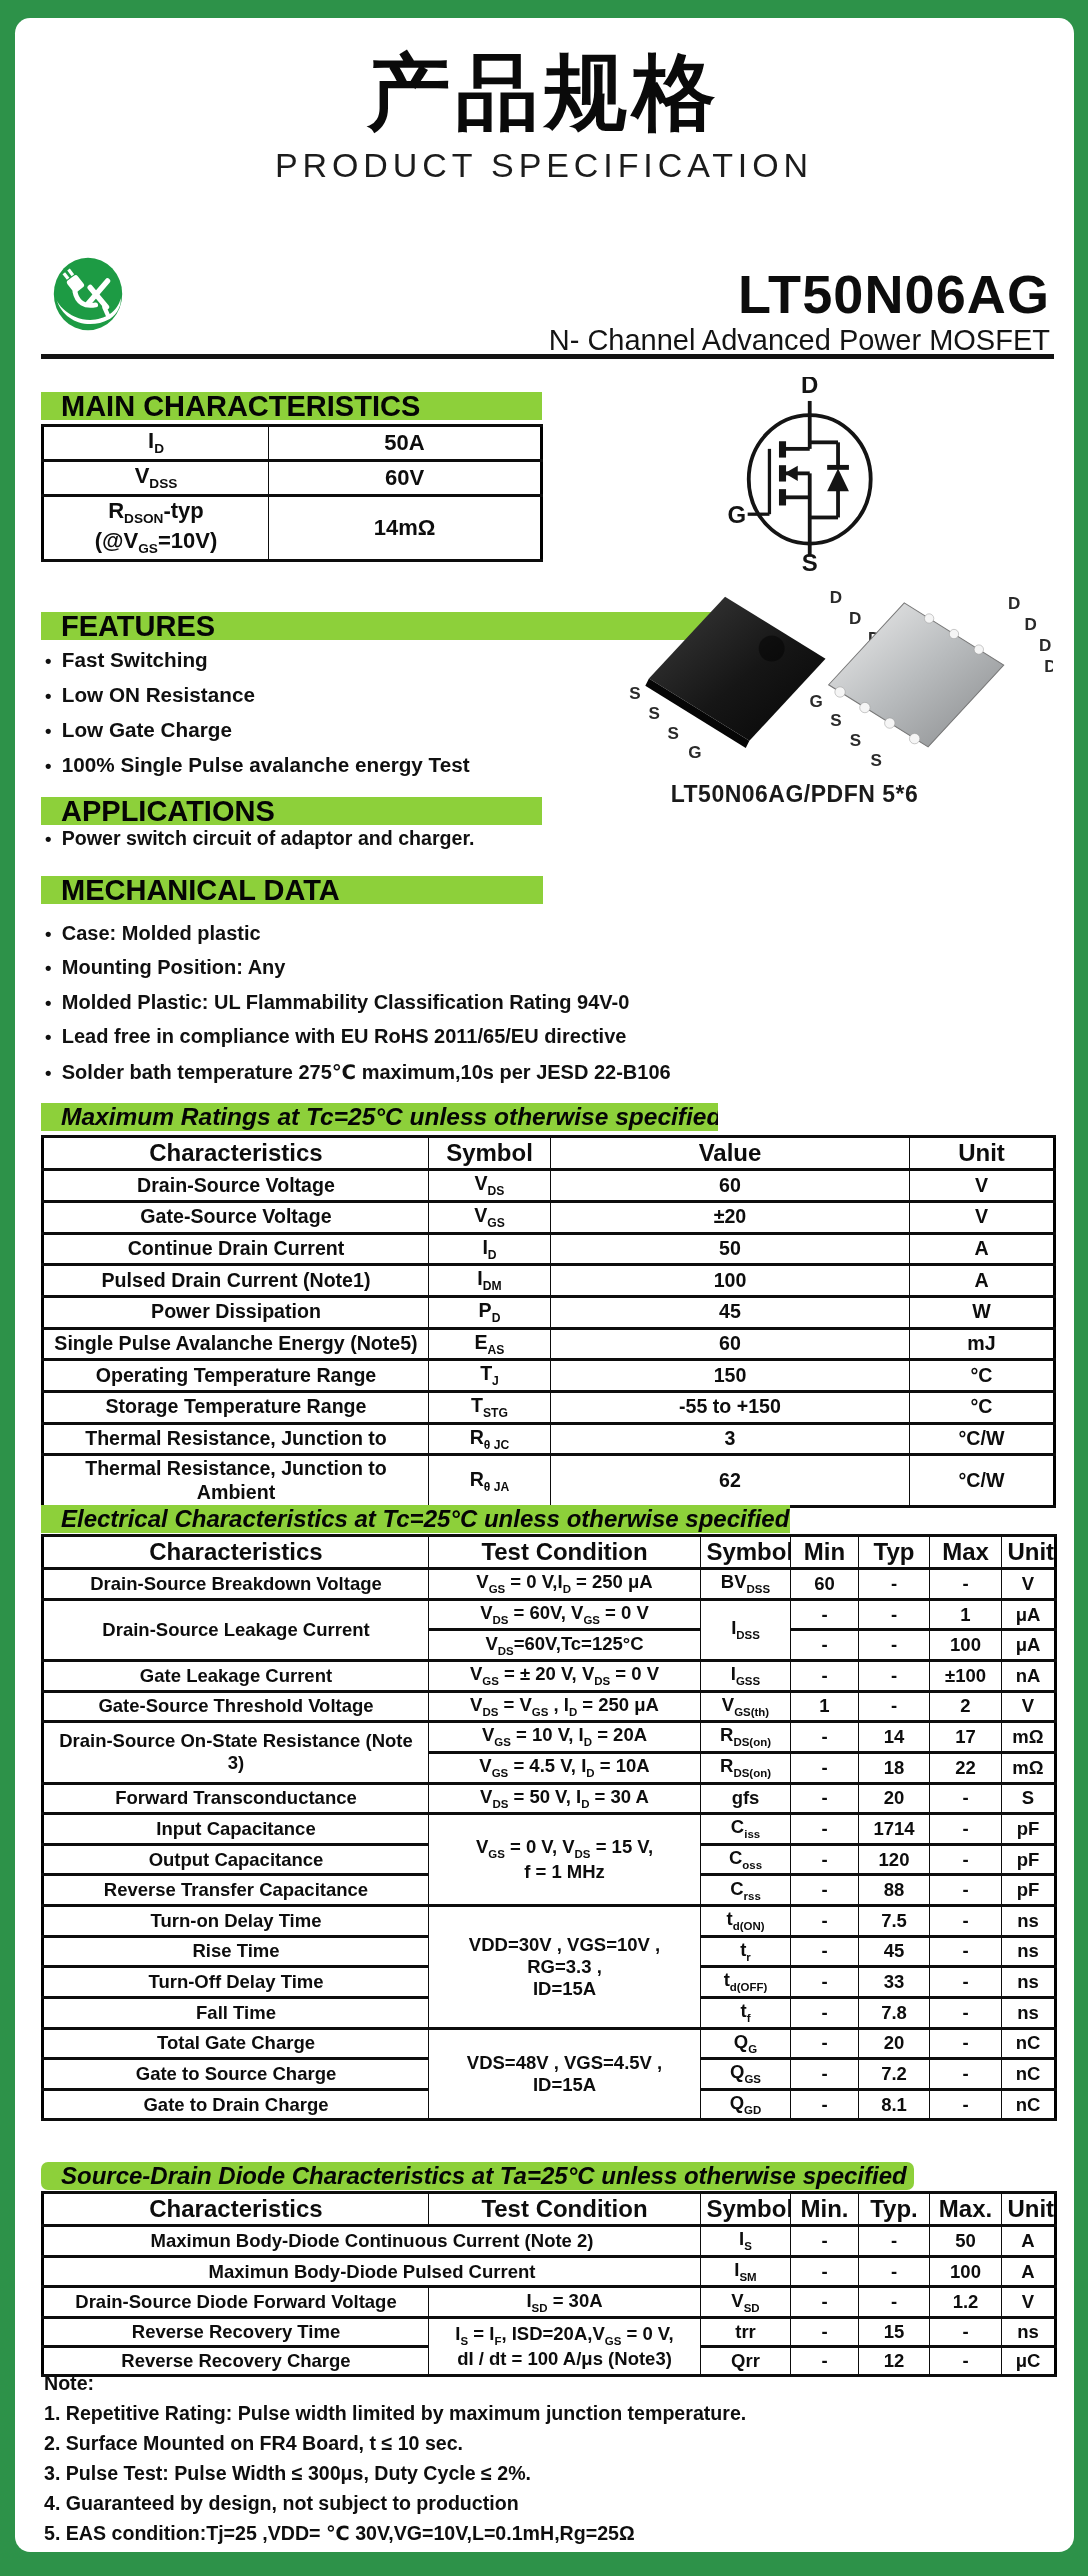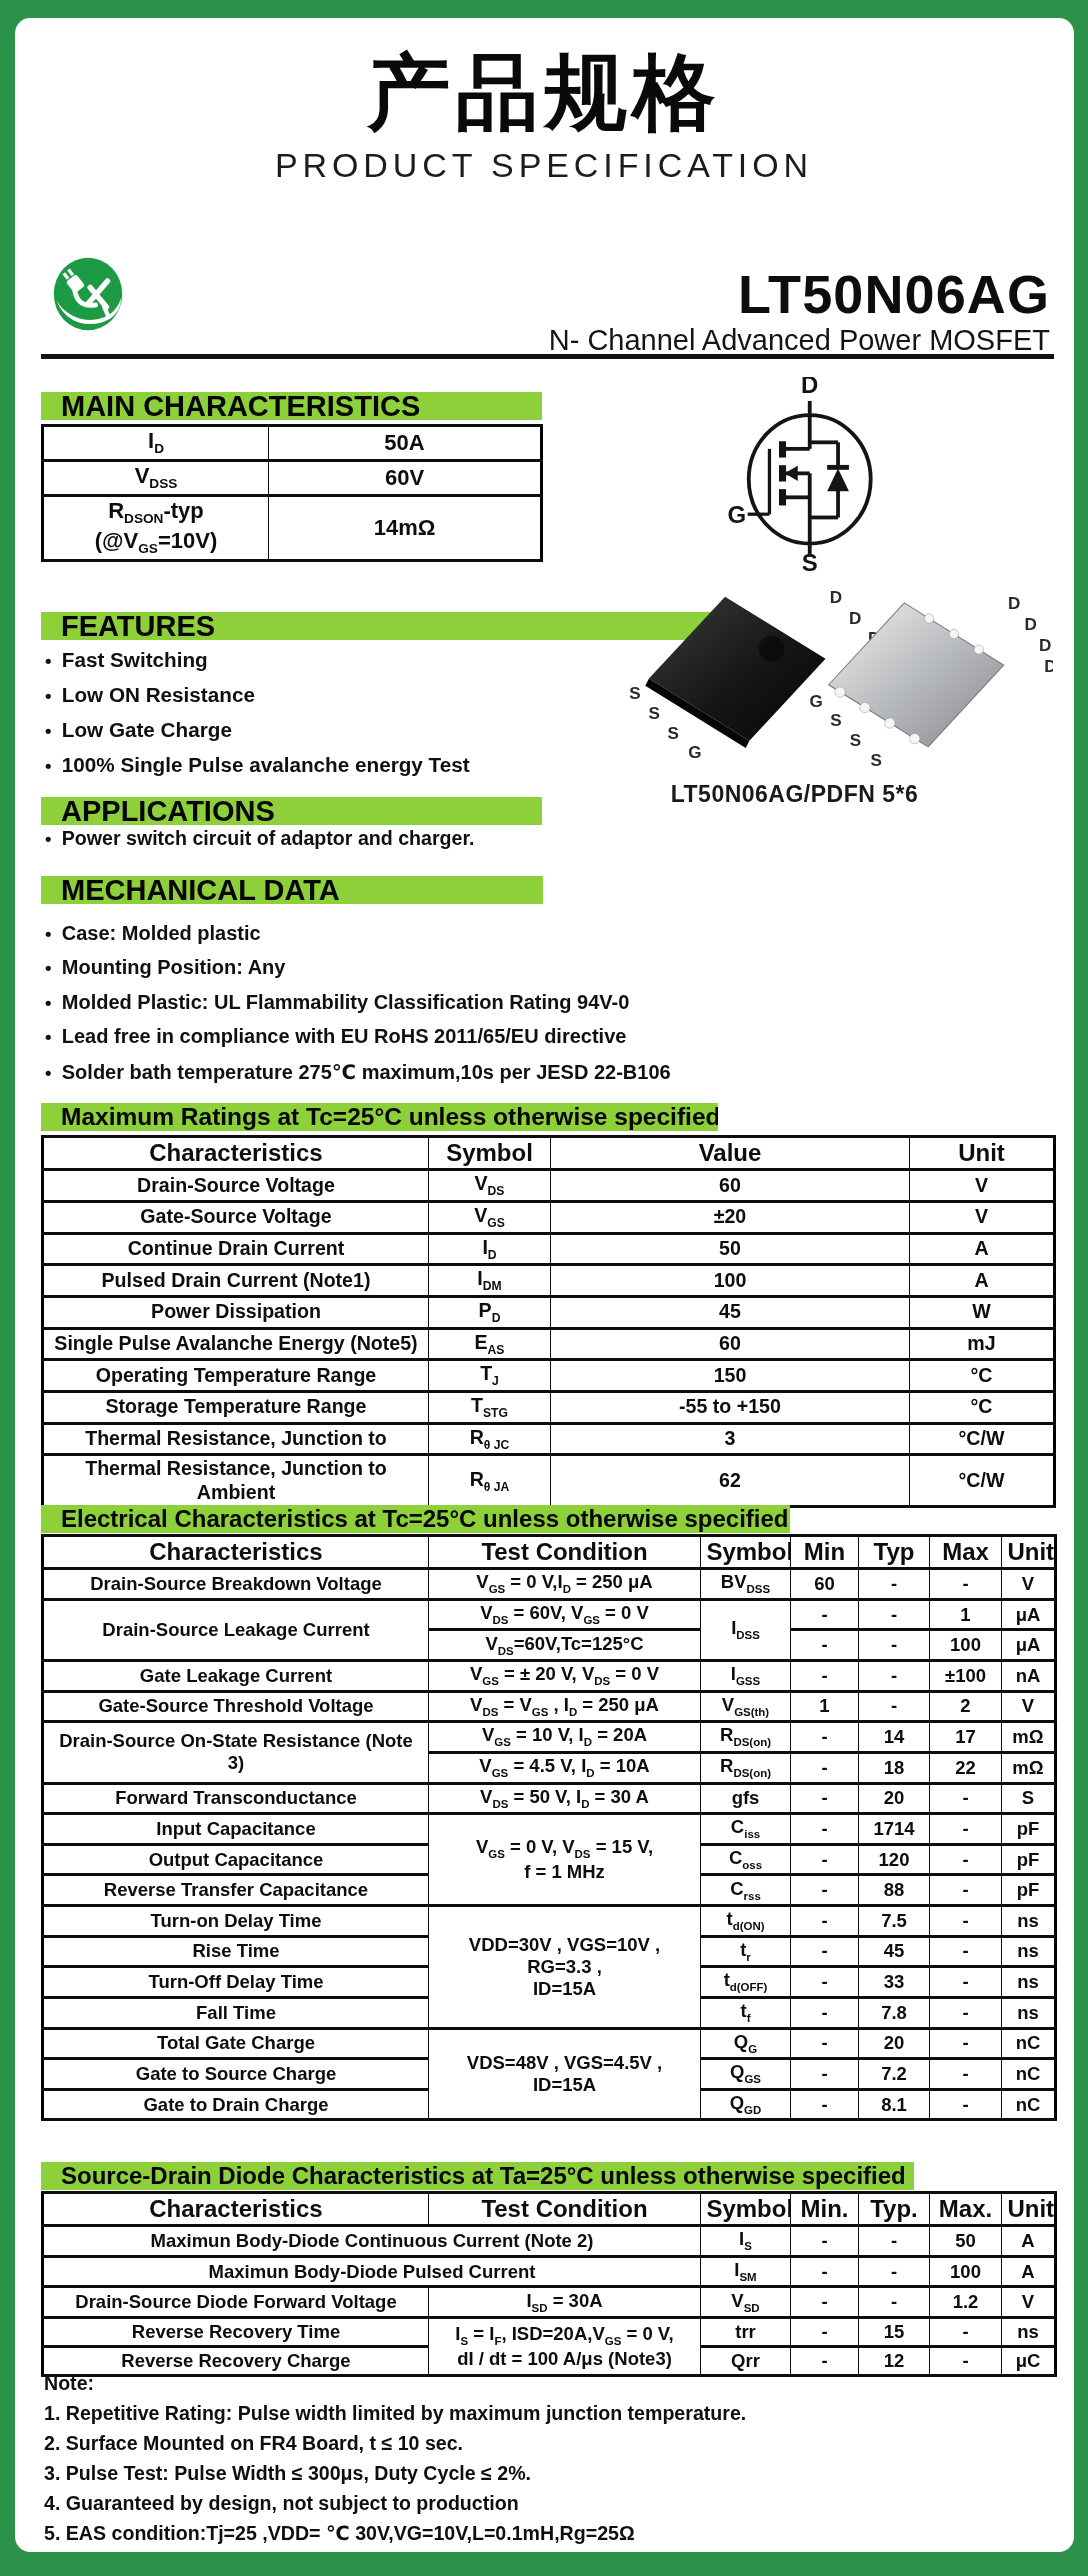--- a/index.html
+++ b/index.html
@@ -33,21 +33,21 @@
   .header-rule{
     left:41px;top:354px;width:1013px;height:4.9px;background:#131313;
   }
   
   .bar{
     left:41px;height:28px;background:#8dd03a;color:#050505;
     font-weight:700;box-sizing:border-box;padding-left:20px;
     line-height:28px;white-space:nowrap;overflow:hidden;
   }
   .bar.caps{font-size:29px;}
-  .bar.sent{font-size:24.5px;}
+  .bar.sent{font-size:24.5px;font-style:italic;}
   
   .blist{left:45px;font-weight:700;font-size:20.7px;color:#101010;}
   .blist .li{margin-bottom:11px;white-space:nowrap;}
   .blist .li:before{content:"\2022\00a0\00a0";font-size:18.5px;}
   .mech .li{margin-bottom:11.4px;}
   
   table{border-collapse:collapse;table-layout:fixed;background:#fff;}
   table{border:3.3px solid #000;}
   th,td{
     border:1.6px solid #0d0d0d;border-top-width:3.3px;border-bottom-width:3.3px;
@@ -474,21 +474,21 @@
         <td class="al">Gate to Drain Charge</td>
         <td>Q<sub>GD</sub></td>
         <td>-</td>
         <td>8.1</td>
         <td>-</td>
         <td>nC</td>
       </tr>
     </tbody>
 </table>
 
-<div class="abs bar sent" style="top:2162px;width:873px;font-size:24px;">Source-Drain Diode Characteristics at Ta=25°C unless otherwise specified</div>
+<div class="abs bar sent" style="top:2162px;width:873px;font-size:24px;border-radius:7px;">Source-Drain Diode Characteristics at Ta=25°C unless otherwise specified</div>
 <table class="abs sd-table" style="left:41px;top:2191px;width:1013px;">
   <colgroup>
     <col style="width:386px">
       <col style="width:272px">
       <col style="width:90px">
     <col style="width:68px">
       <col style="width:71px">
       <col style="width:72px">
       <col style="width:54px">
   </colgroup>

